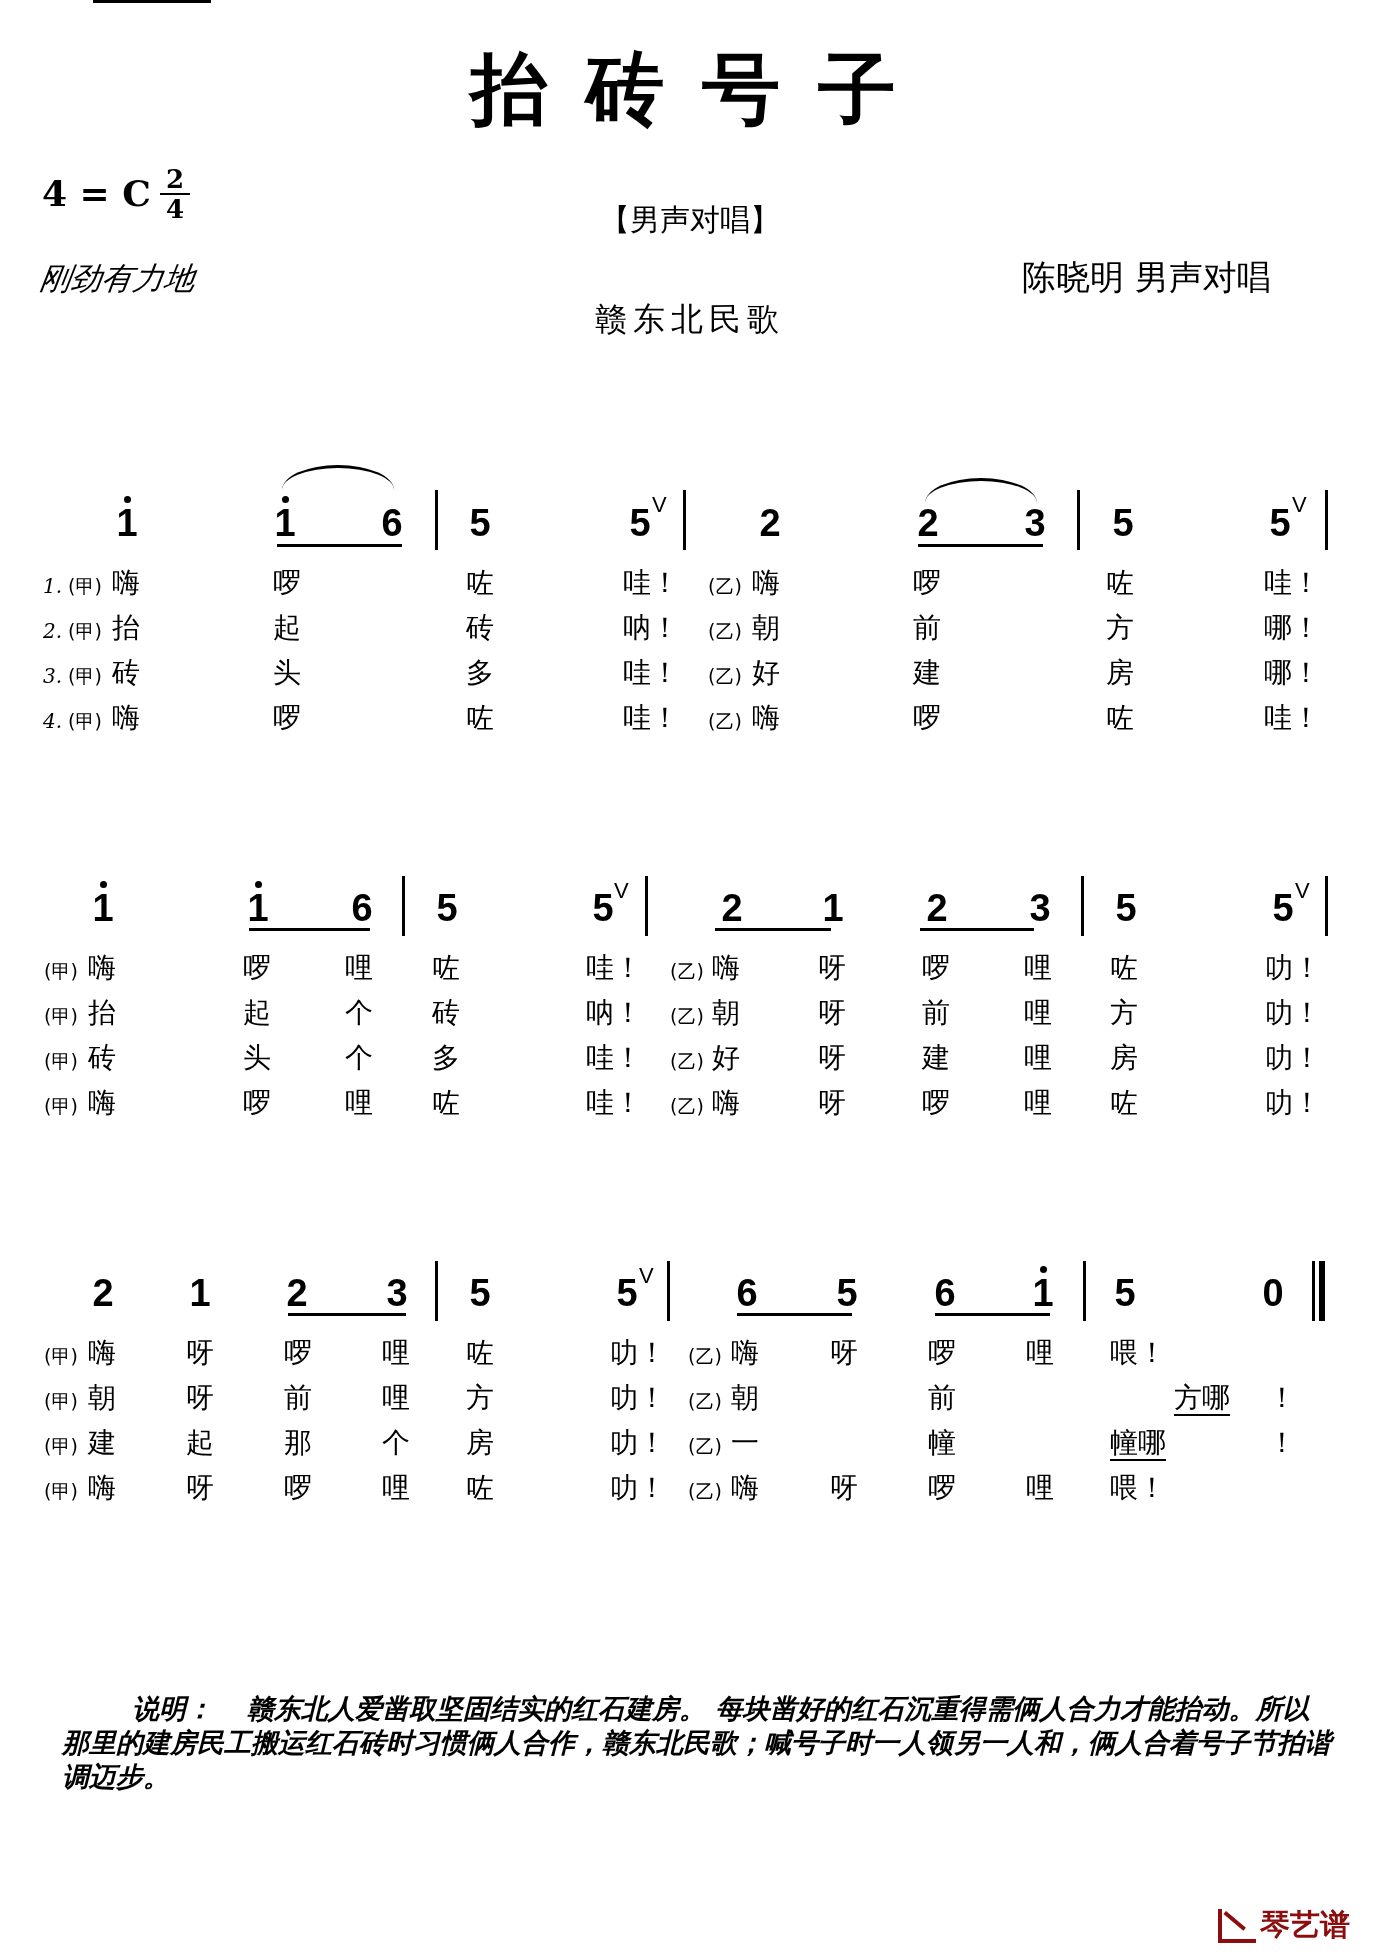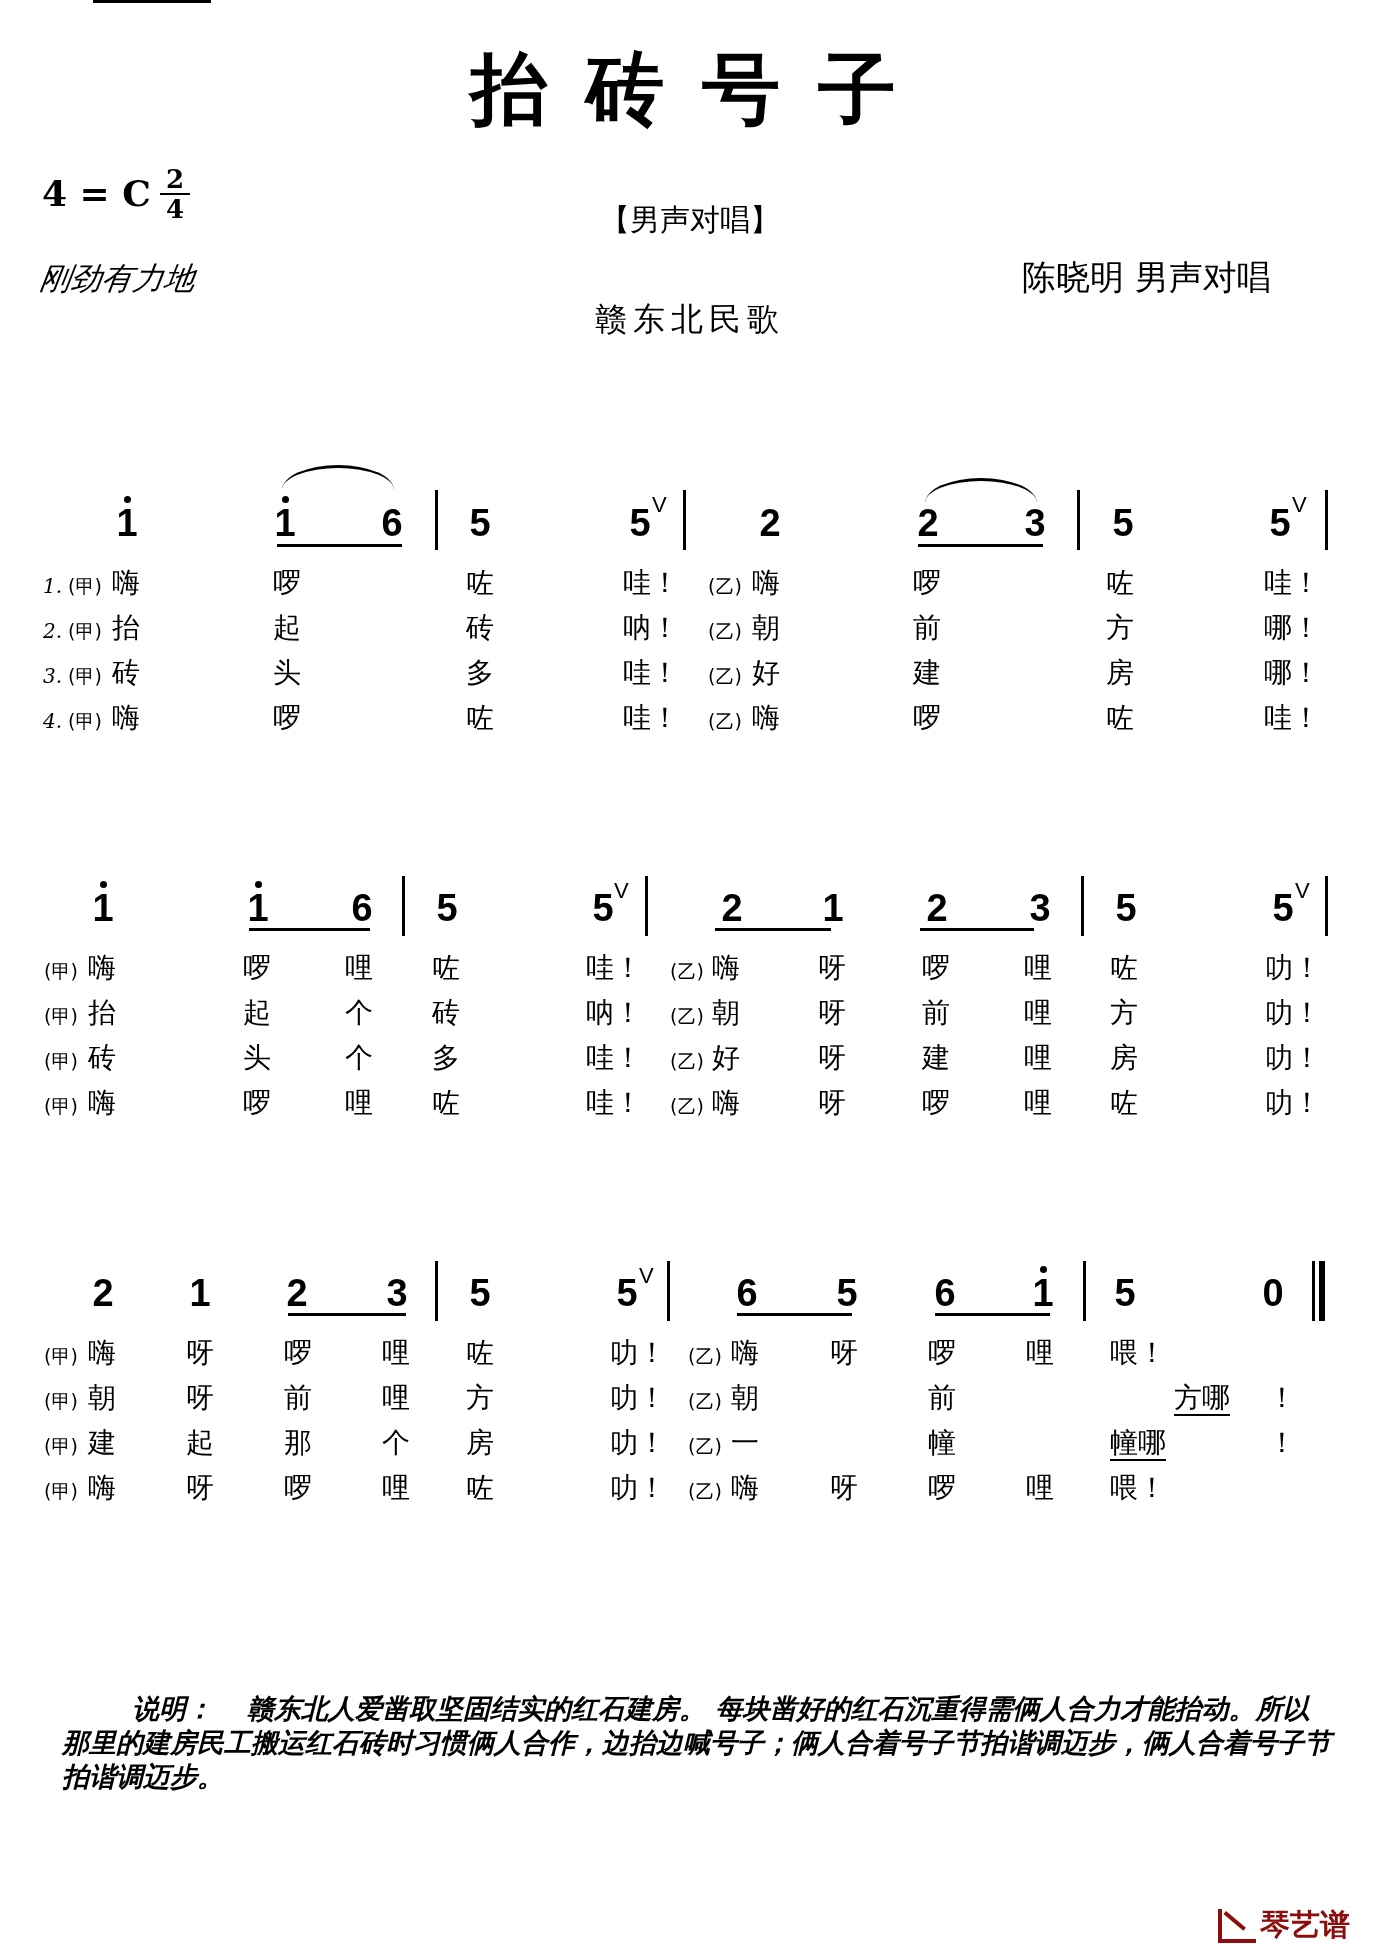--- a/index.html
+++ b/index.html
@@ -308,19 +308,19 @@
     <span class="abs lyr role" style="left:688px;top:1475px">(乙)</span>
     <span class="abs lyr" style="left:731px;top:1472px">嗨</span>
     <span class="abs lyr" style="left:830px;top:1472px">呀</span>
     <span class="abs lyr" style="left:928px;top:1472px">啰</span>
     <span class="abs lyr" style="left:1026px;top:1472px">哩</span>
     <span class="abs lyr" style="left:1110px;top:1472px">喂！</span>
   </div>
 </div>
 
 <div class="abs note-text">
-  <span class="lbl">说明：</span><span>赣东北人爱凿取坚固结实的红石建房。 每块凿好的红石沉重得需俩人合力才能抬动。所以那里的建房民工搬运红石砖时习惯俩人合作，边抬边喊号子；俩人合着号子节拍谐调迈步，俩人合着号子节拍谐调迈步。</span>
+  <span class="lbl">说明：</span><span>赣东北人爱凿取坚固结实的红石建房。 每块凿好的红石沉重得需俩人合力才能抬动。所以那里的建房民工搬运红石砖时习惯俩人合作，赣东北民歌；喊号子时一人领另一人和，俩人合着号子节拍谐调迈步。</span>
 </div>
 
 <div class="abs logo">
   <span class="logo-mark"></span>
   <span>琴艺谱</span>
 </div>
 
 </body></html>

